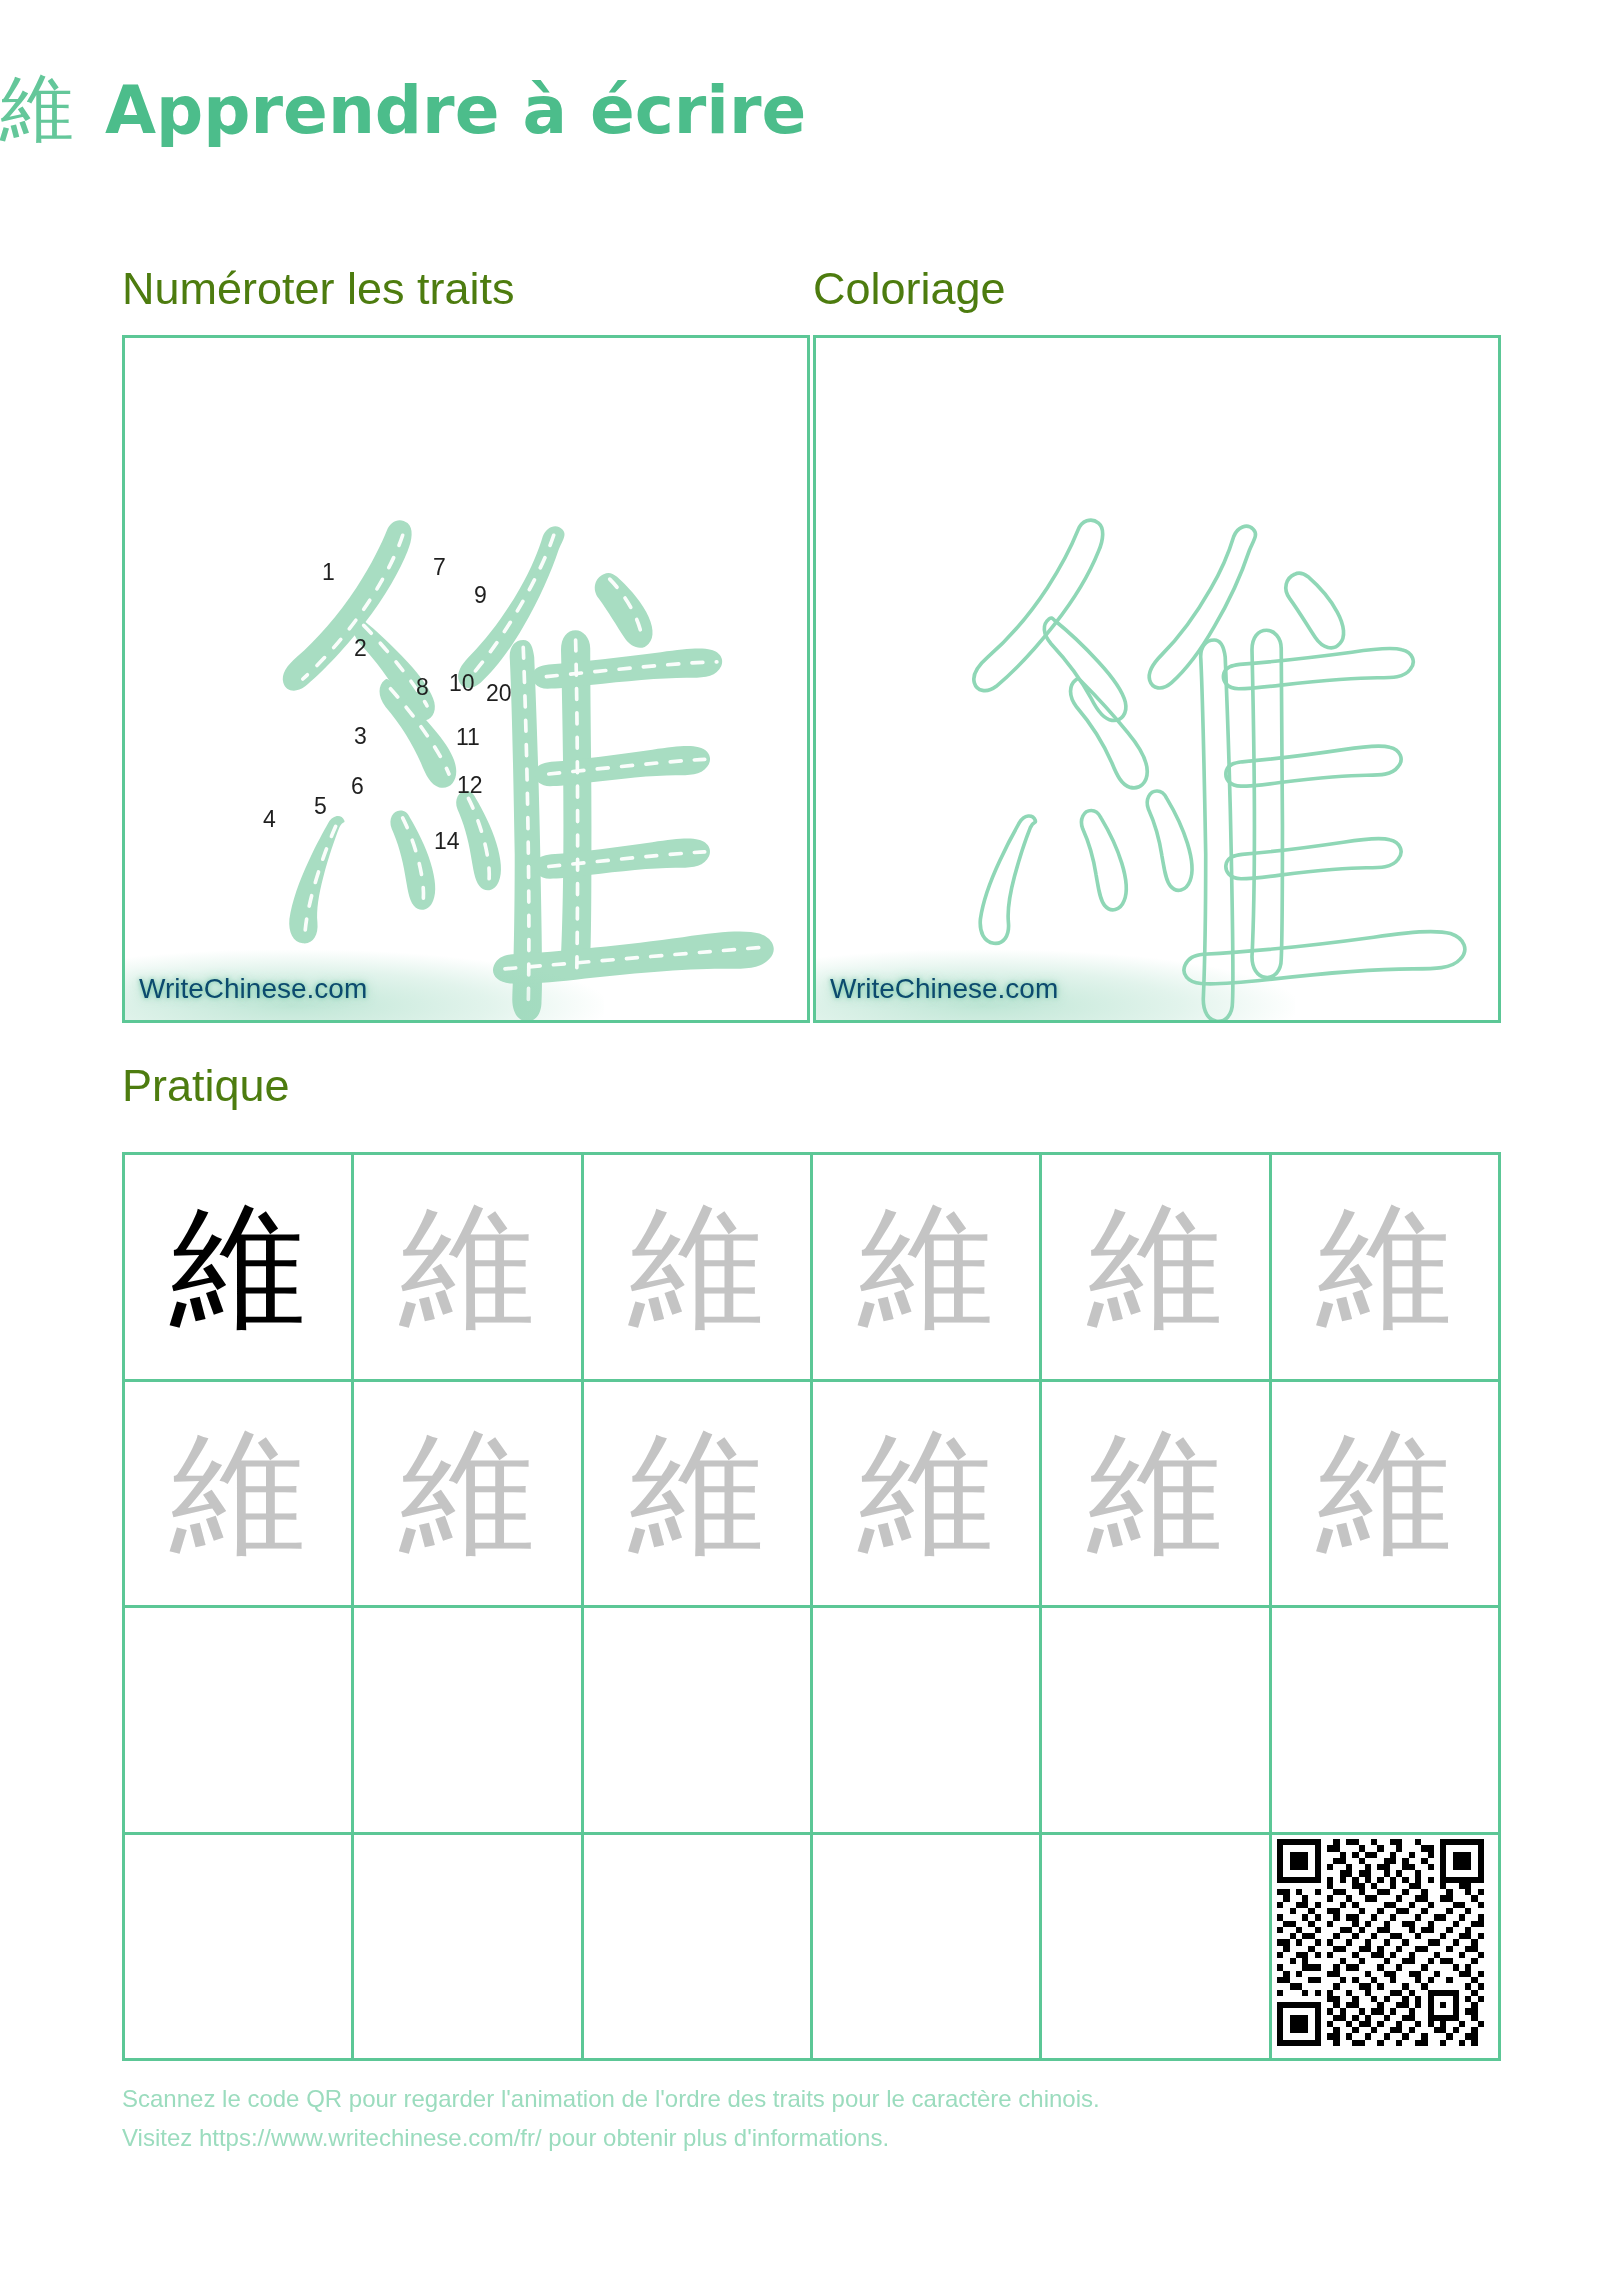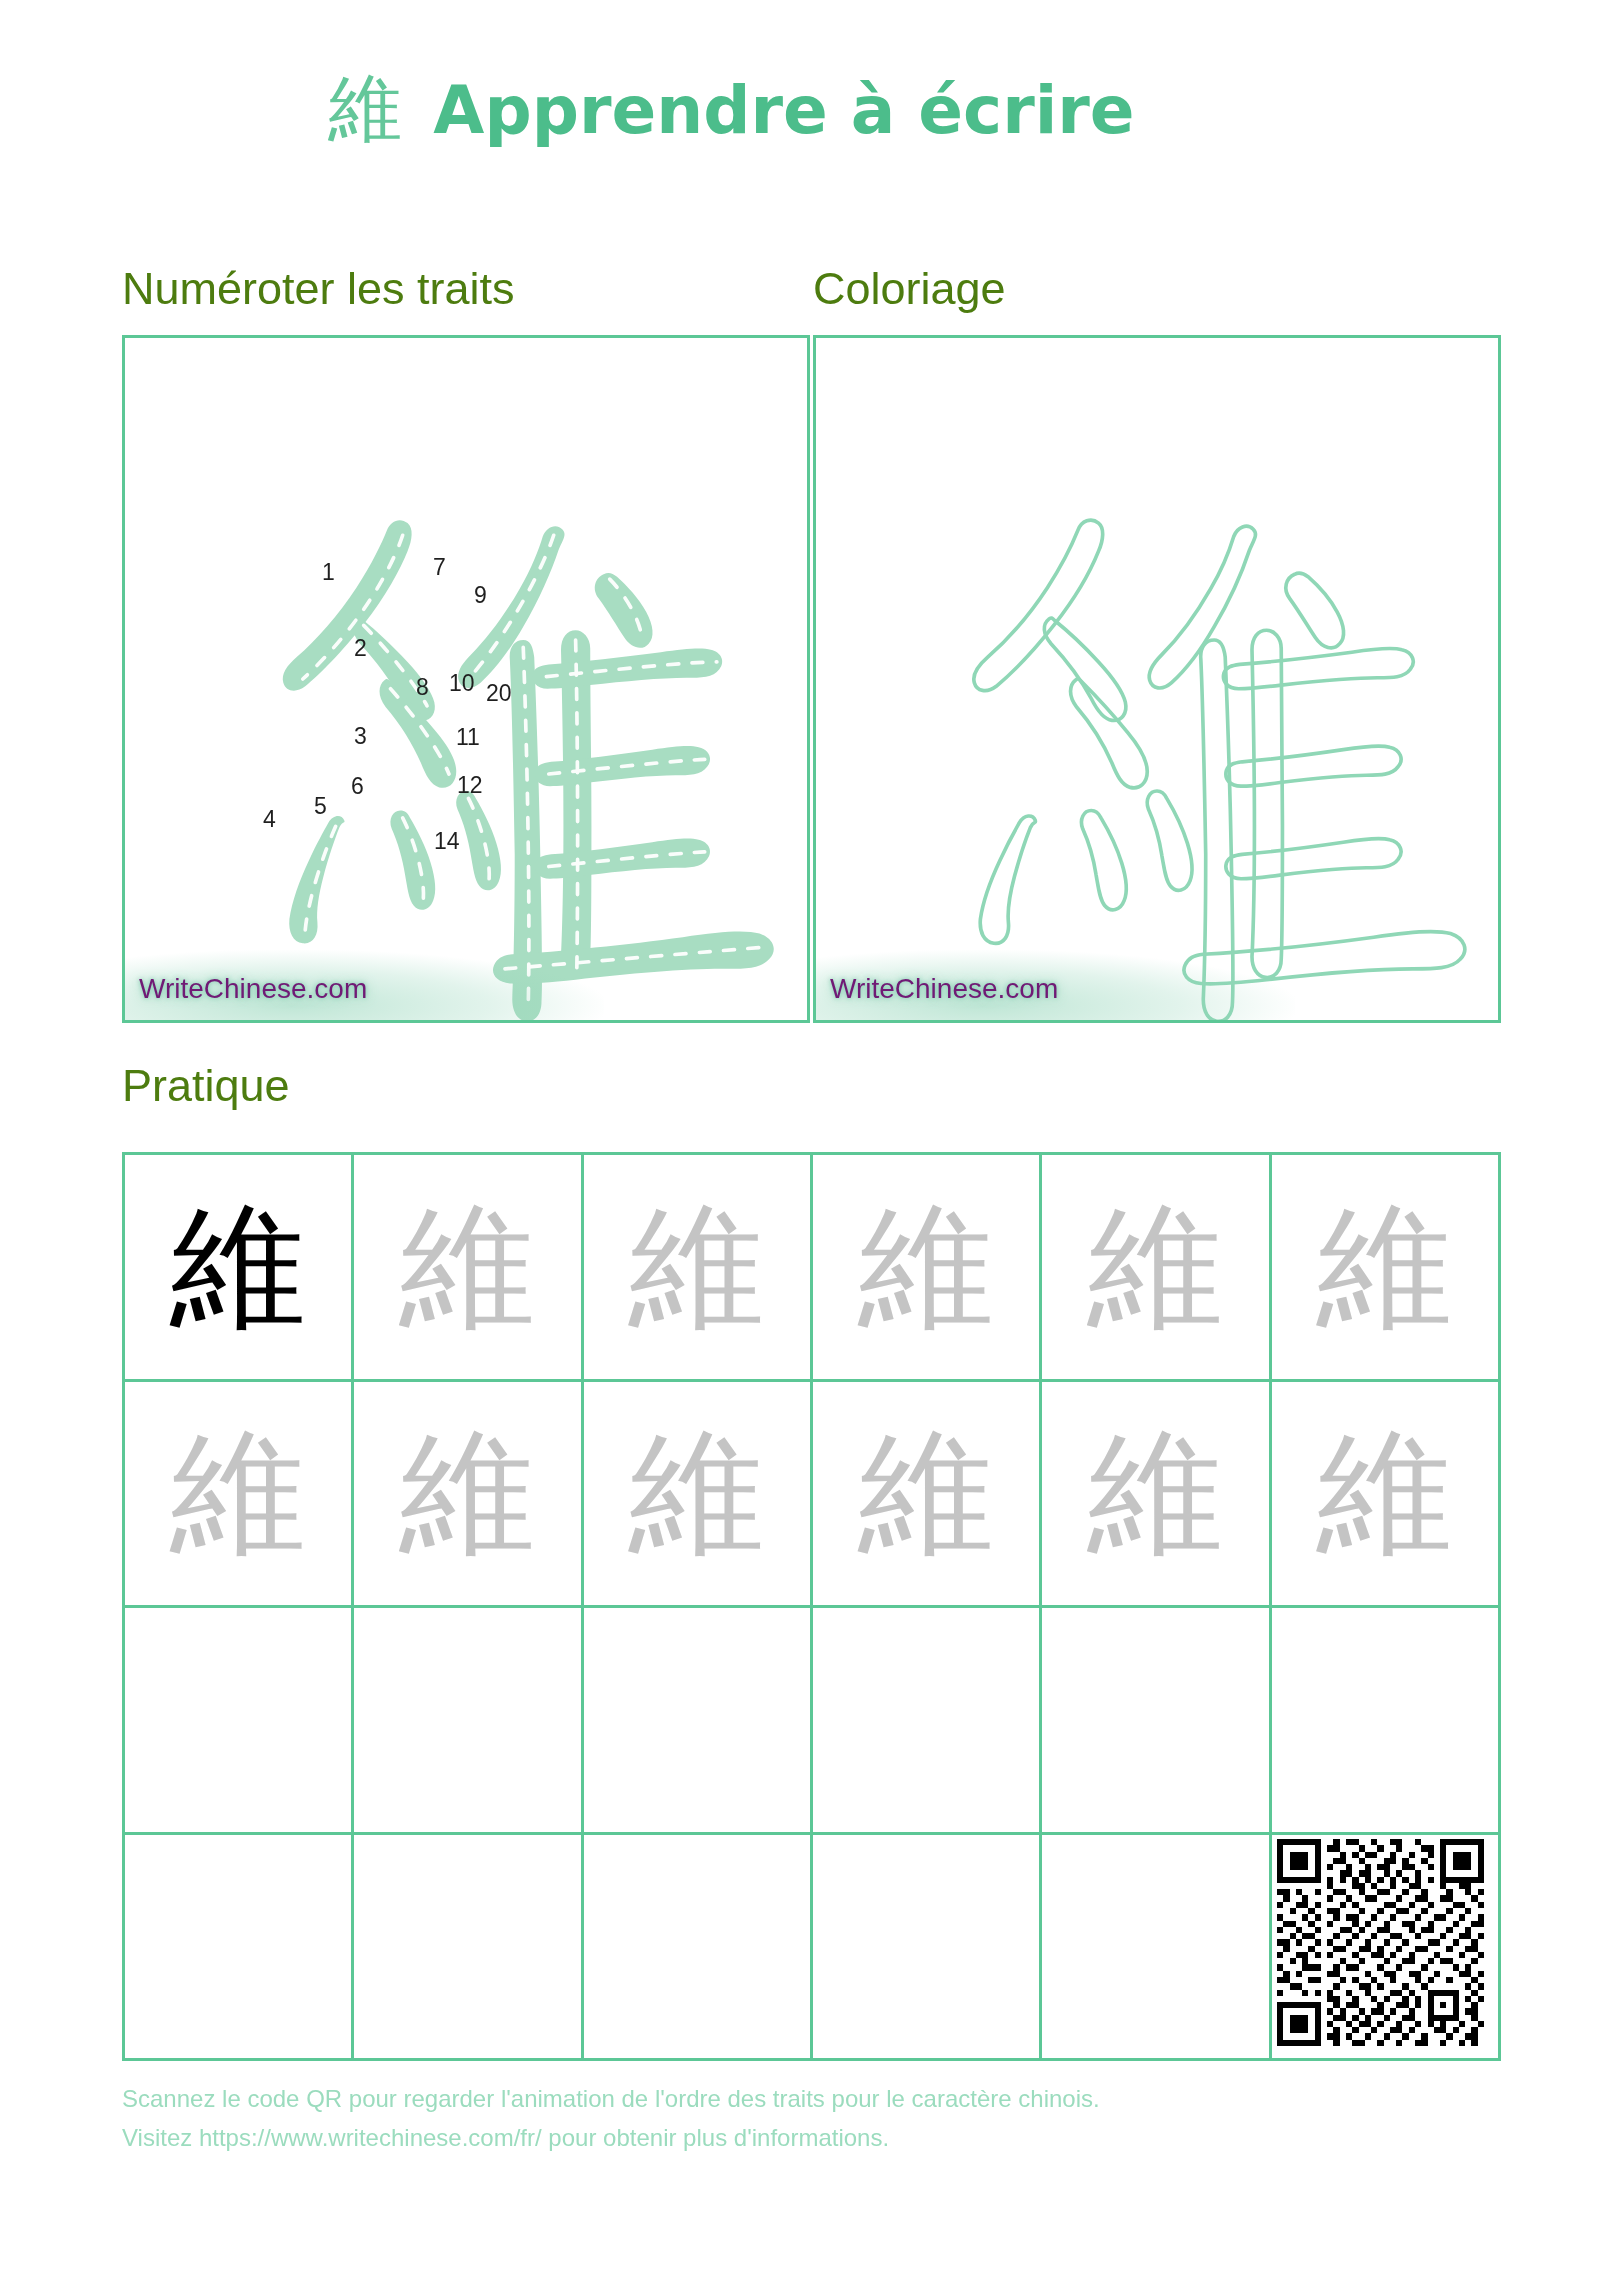--- a/index.html
+++ b/index.html
@@ -21,21 +21,21 @@
     width: 1623px;
     height: 2295px;
   }
 
   
   .header {
     position: absolute;
     left: 0;
     top: 60px;
     width: 1463px;
-    text-align: center;
+    text-align: left;
     white-space: nowrap;
   }
   .header .hz {
     font-family: "DejaVu Sans", sans-serif;
     font-size: 74px;
     color: #64c79a;
     vertical-align: middle;
     letter-spacing: 0;
   }
   .header .htitle {
@@ -68,21 +68,21 @@
     overflow: hidden;
   }
   #box-stroke-order { left: 122px; top: 335px; width: 688px; height: 688px; }
   #box-coloring     { left: 813px; top: 335px; width: 688px; height: 688px; }
 
   .watermark {
     position: absolute;
     left: 14px;
     bottom: 15.5px;
     font-size: 28px;
-    color: #701a75;
+    color: #0c4a6e;
     font-family: "Liberation Sans", sans-serif;
     text-shadow: 0 0 4.6px rgba(120,200,170,0.95), 0 0 10.8px rgba(120,200,170,0.8);
     z-index: 5;
     pointer-events: none;
   }
   .wm-blob {
     position: absolute;
     left: 0;
     bottom: 0;
     width: 479px;

